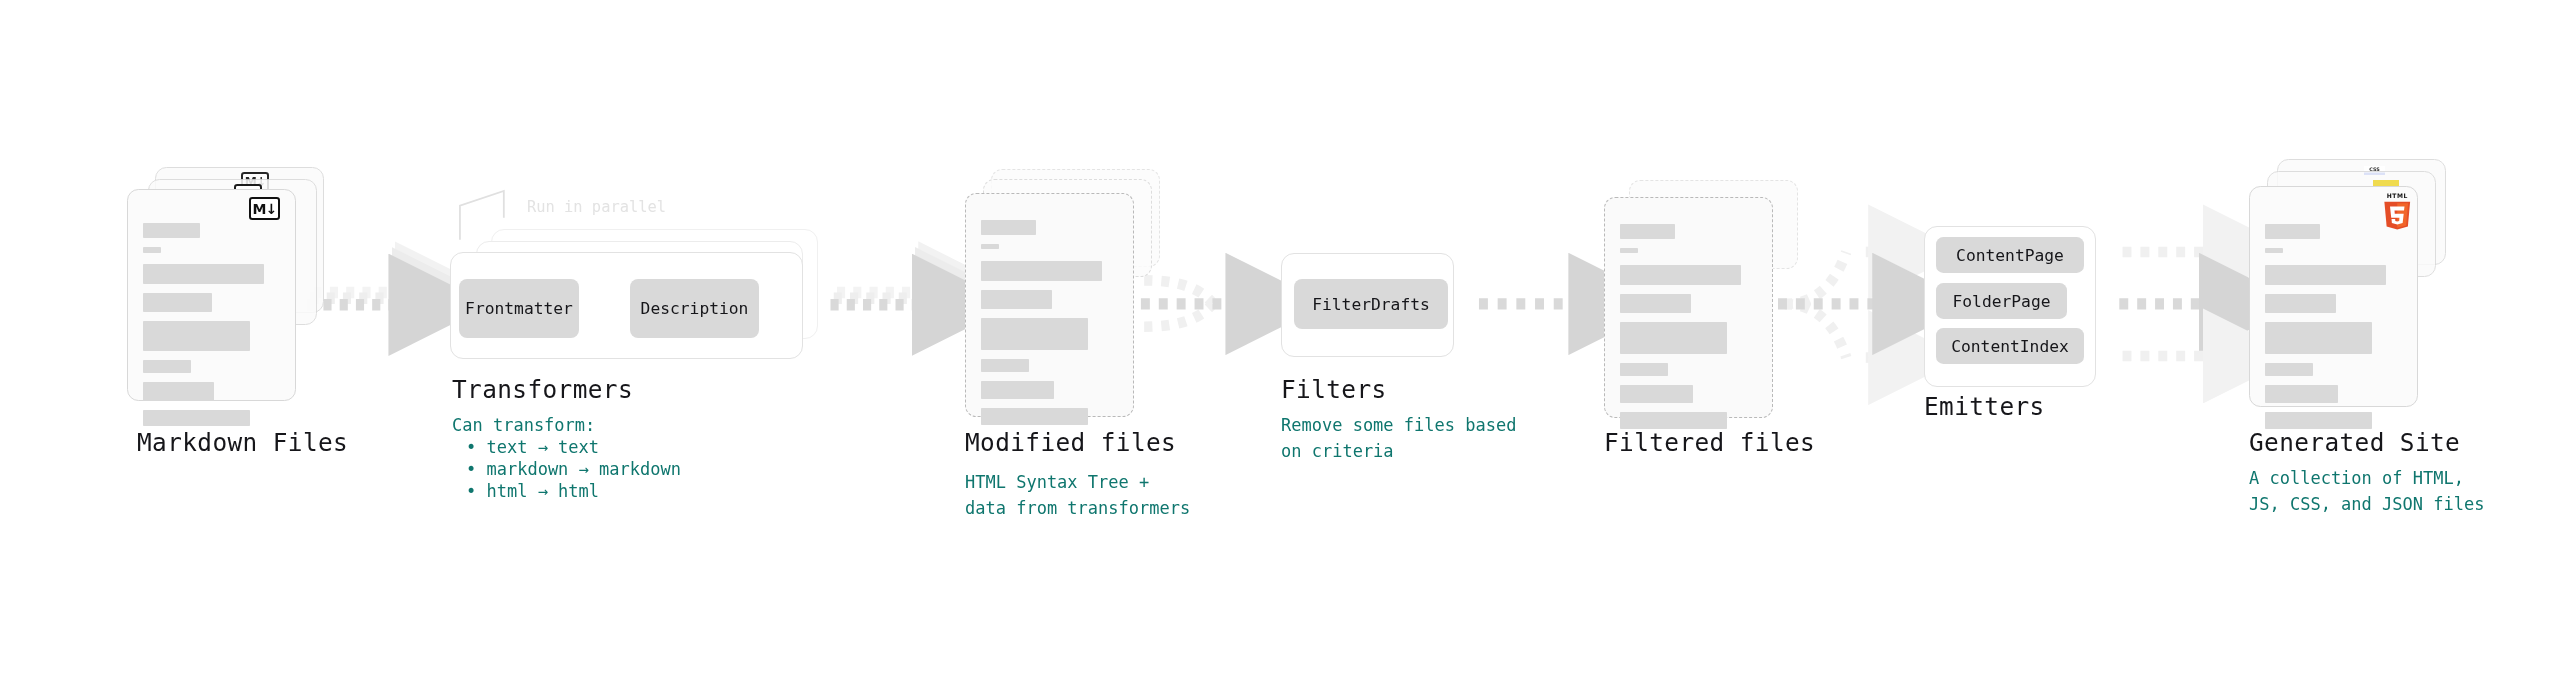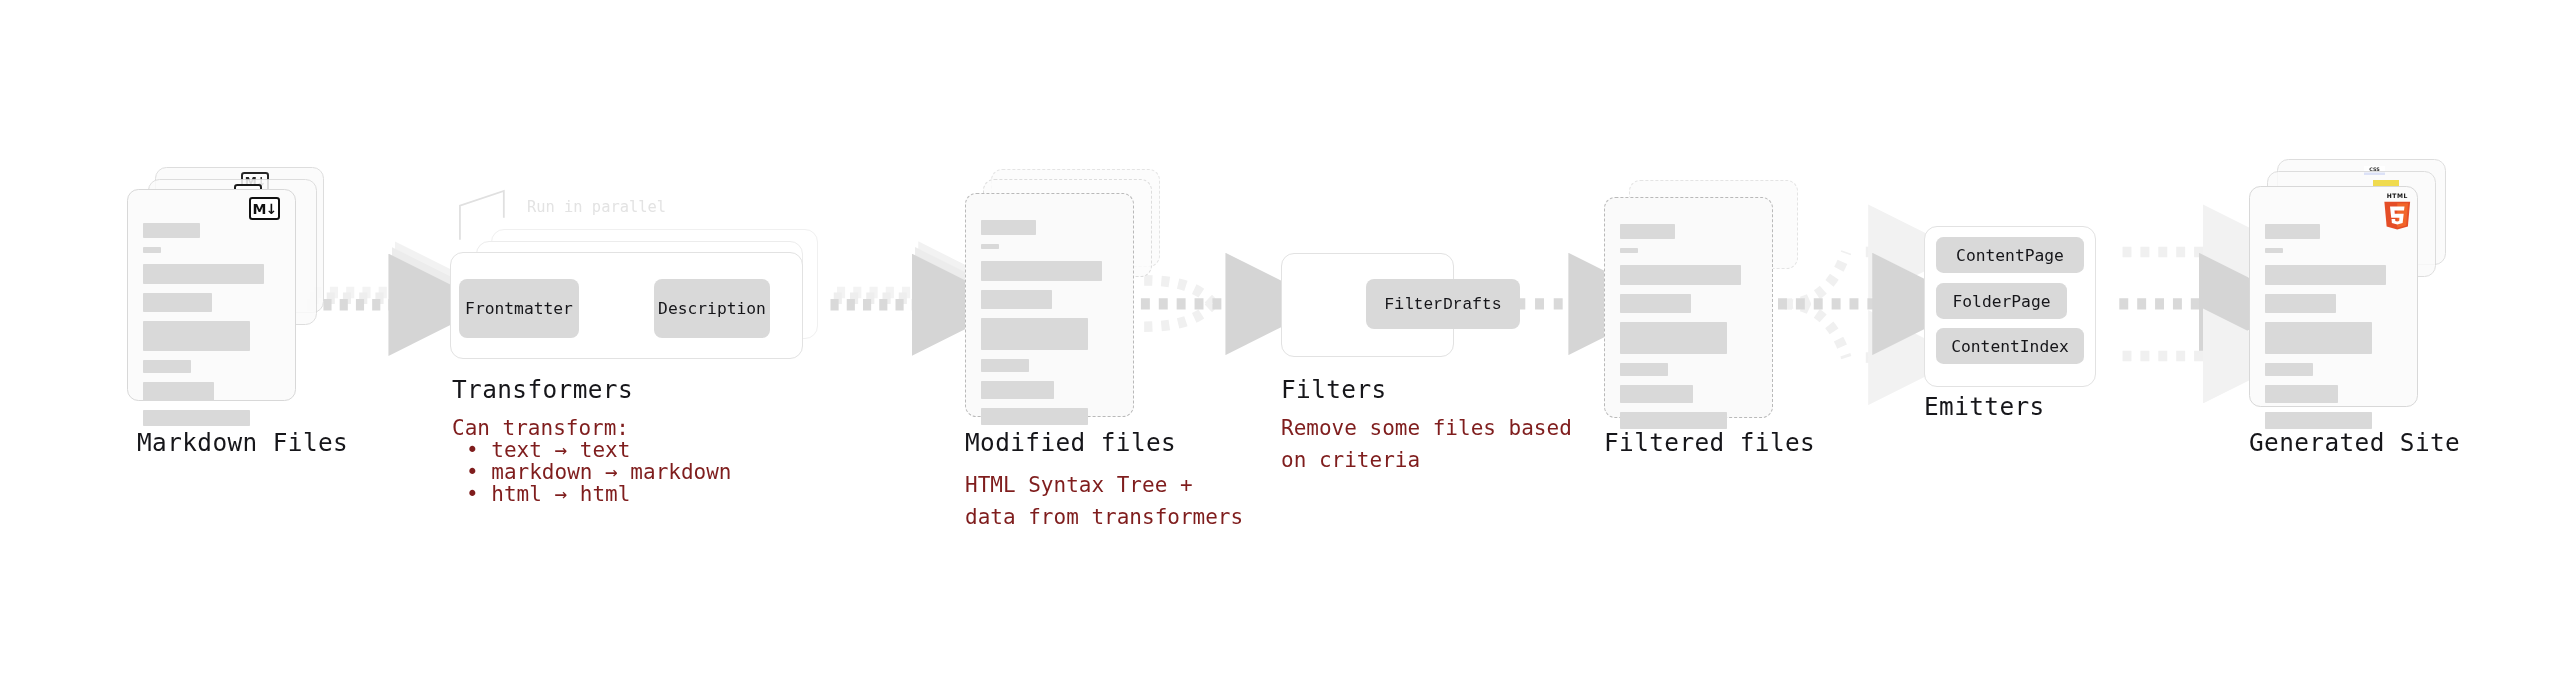--- a/index.html
+++ b/index.html
@@ -23,23 +23,23 @@
   
   .stage-title {
     position: absolute;
     font-size: 24.4px;
     color: #16161a;
     letter-spacing: 0.4px;
     white-space: nowrap;
   }
   .stage-desc {
     position: absolute;
-    font-size: 21px;
+    font-size: 17px;
     line-height: 1.5;
-    color: #7f1d1d;
+    color: #0f766e;
     white-space: pre-line;
   }
 
   
   .doc-stack {
     position: absolute;
   }
   .doc {
     position: absolute;
     box-sizing: border-box;
@@ -241,21 +241,21 @@
   <div class="box" style="left:491px; top:229px; width:327px; height:110px; border-color:#f0f0f0;"></div>
   <div class="pill faded2" style="left:511px; top:252px; width:106px; height:55px;"></div>
   <div class="pill faded2" style="left:661px; top:252px; width:122px; height:55px;"></div>
 
   <div class="box" style="left:476px; top:241px; width:327px; height:110px; border-color:#ececec;"></div>
   <div class="pill faded1" style="left:488px; top:265px; width:114px; height:57px;"></div>
   <div class="pill faded1" style="left:648px; top:265px; width:126px; height:57px;"></div>
 
   <div class="box" style="left:450px; top:252px; width:353px; height:107px; border-color:#e2e2e2;"></div>
   <div class="pill" style="left:459px; top:279px; width:120px; height:59px;">Frontmatter</div>
-  <div class="pill" style="left:654px; top:279px; width:116px; height:59px;">Description</div>
+  <div class="pill" style="left:630px; top:279px; width:129px; height:59px;">Description</div>
 
   <div class="stage-title" style="left:452px; top:375px;">Transformers</div>
   <div class="stage-desc" style="left:452px; top:413px;">Can transform:</div>
   <div class="stage-desc" style="left:466px; top:435px;">• text → text</div>
   <div class="stage-desc" style="left:466px; top:457px;">• markdown → markdown</div>
   <div class="stage-desc" style="left:466px; top:479px;">• html → html</div>
 
   <div class="doc-stack">
     <div class="doc dashed ghost1" style="left:991px; top:169px; height:98px; border-color:#e0e0e0;"></div>
     <div class="doc dashed ghost2" style="left:983px; top:179px; height:98px; border-color:#d8d8d8;"></div>
@@ -271,21 +271,21 @@
         <div class="dl" style="width:78%;height:16.3px;"></div>
       </div>
     </div>
   </div>
 
   <div class="stage-title" style="left:965px; top:428px;">Modified files</div>
   <div class="stage-desc" style="left:965px; top:470px;">HTML Syntax Tree +
 data from transformers</div>
 
   <div class="box" style="left:1281px; top:253px; width:173px; height:104px;"></div>
-  <div class="pill" style="left:1366px; top:279px; width:154px; height:50px;font-family:Liberation Mono, monospace;">FilterDrafts</div>
+  <div class="pill" style="left:1294px; top:279px; width:154px; height:50px;">FilterDrafts</div>
 
   <div class="stage-title" style="left:1281px; top:375px;">Filters</div>
   <div class="stage-desc" style="left:1281px; top:413px;">Remove some files based
 on criteria</div>
 
   <div class="doc-stack">
     <div class="doc dashed ghost1" style="left:1629px; top:180px; height:89px; border-color:#e0e0e0;"></div>
     <div class="doc dashed" style="left:1604px; top:197px; height:221px;">
       <div class="doc-lines" style="top:26px;">
         <div class="dl" style="width:40%;height:14.6px;"></div>
@@ -339,15 +339,17 @@
       <svg width="32.5" height="37" viewBox="0 0 40 46">
         <text x="20" y="8" font-family="DejaVu Sans, sans-serif" font-size="7.5" font-weight="bold" fill="#111" text-anchor="middle" letter-spacing="0.6">HTML</text>
         <path d="M4,12 L36,12 L33.2,43 L20,46.5 L6.8,43 Z" fill="#e44d26"></path>
         <path d="M20,14 L33.5,14 L31.1,41.5 L20,44.6 Z" fill="#f16529"></path>
         <path d="M11,18 L29,18 L28.4,23 L16.6,23 L16.9,27 L28,27 L26.7,38.5 L20,40.4 L13.3,38.5 L12.9,33.5 L17.4,33.5 L17.6,36 L20,36.7 L22.4,36 L22.7,32 L12.5,32 Z" fill="#ffffff"></path>
       </svg>
     </div>
   </div>
 
   <div class="stage-title" style="left:2249px; top:428px;">Generated Site</div>
+  <div class="stage-desc" style="left:2249px; top:466px;">A collection of HTML,
+JS, CSS, and JSON files</div>
 
 </div>
 
 
 </body></html>

